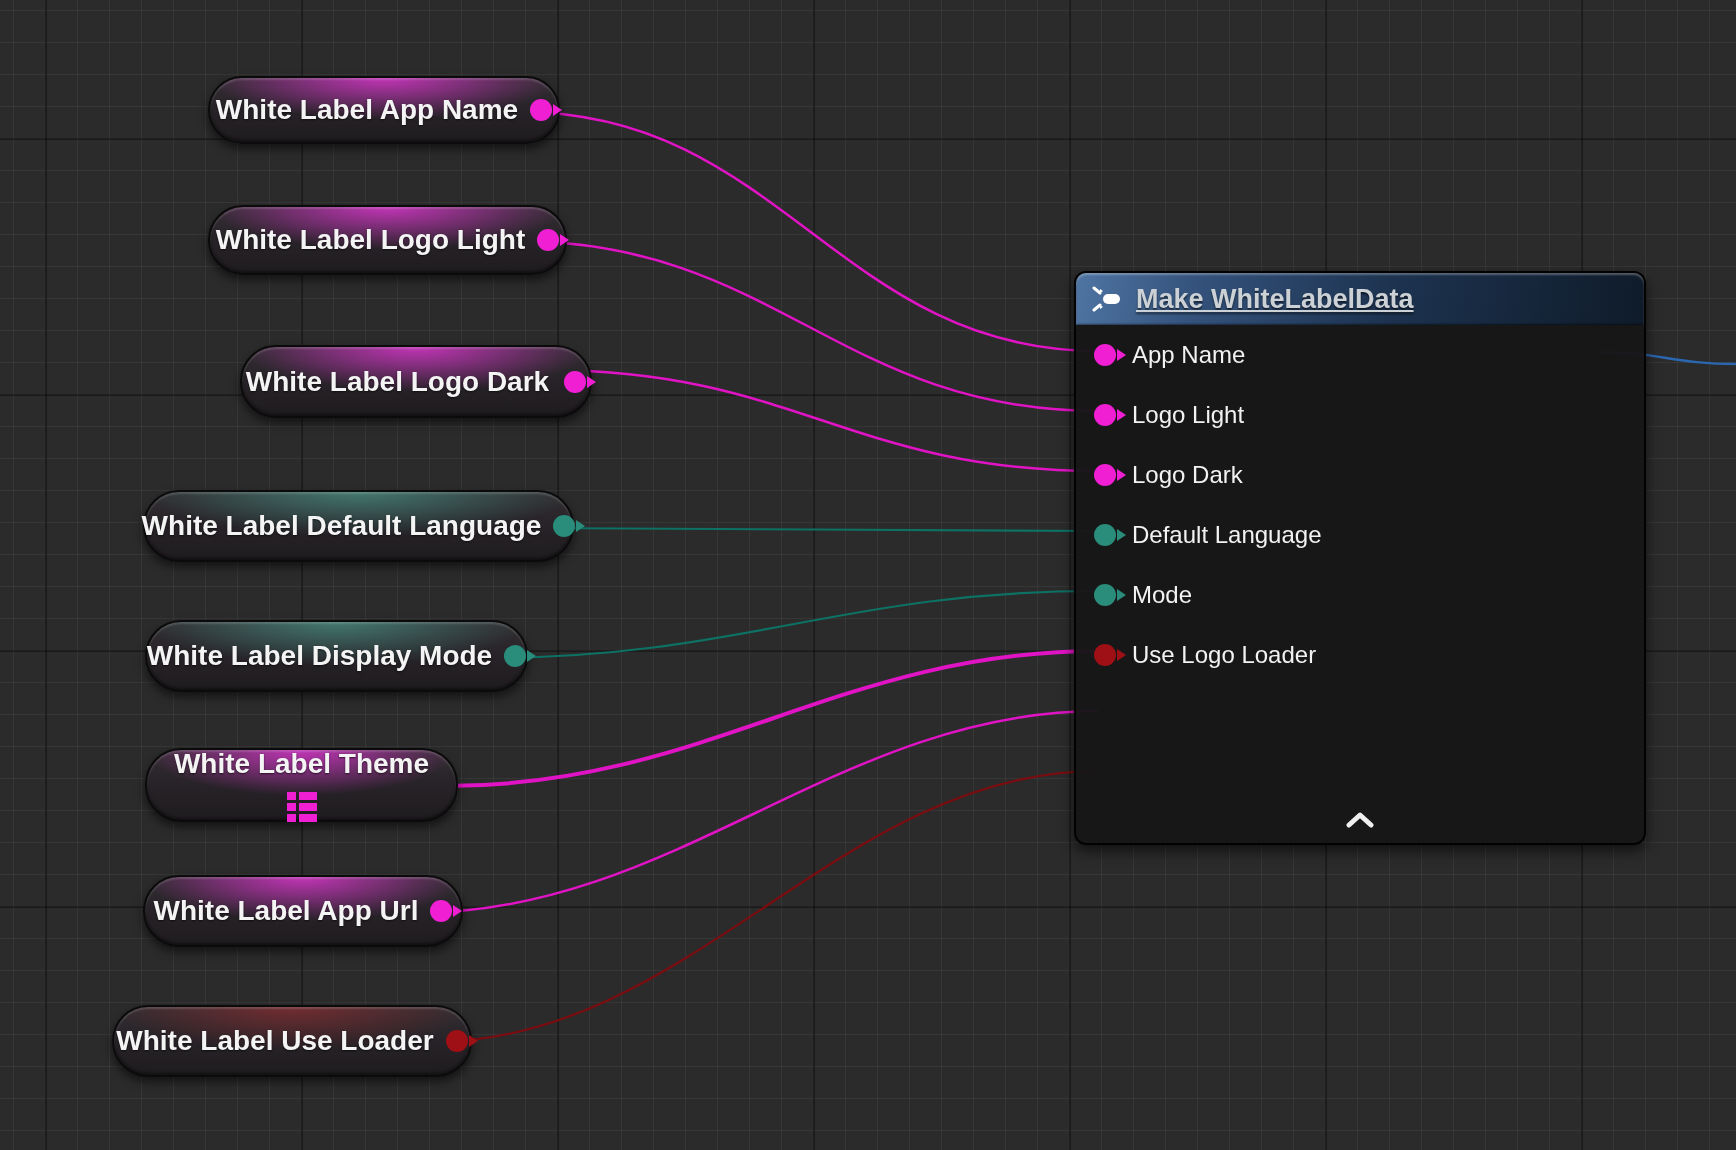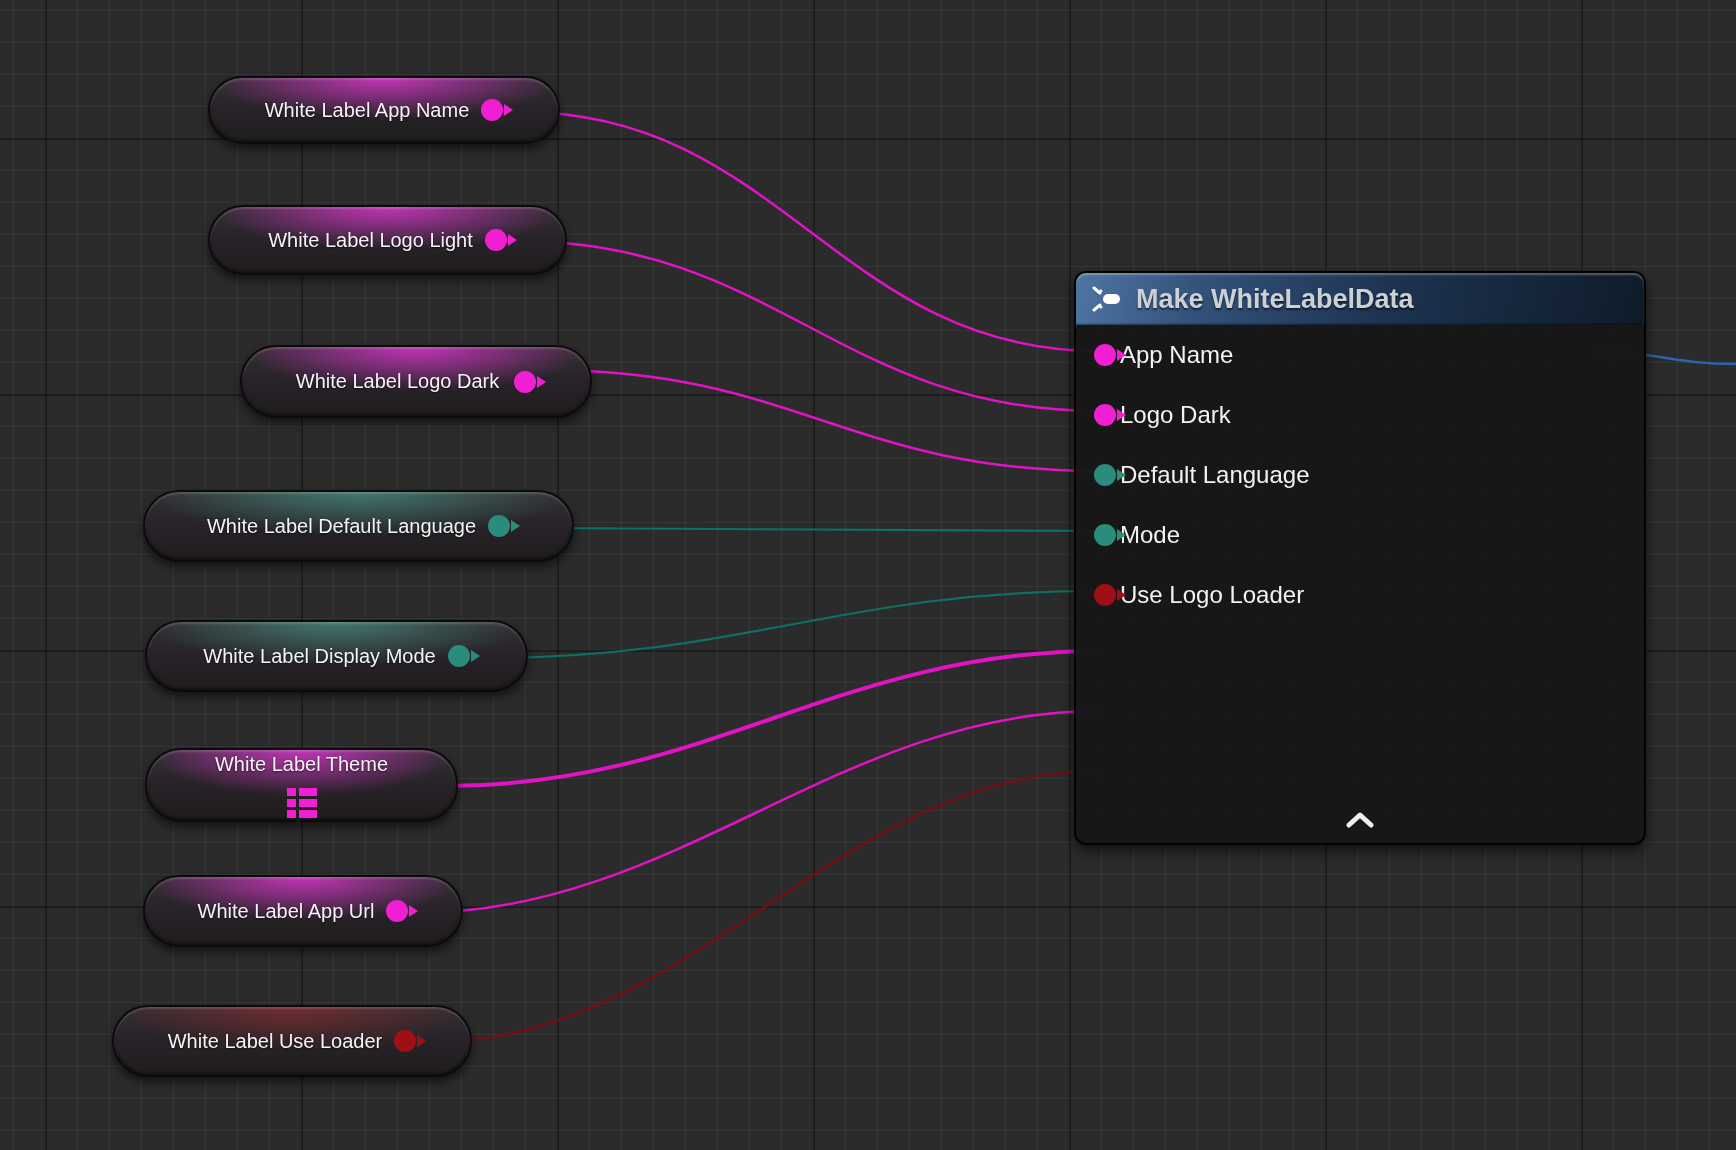--- a/index.html
+++ b/index.html
@@ -20,21 +20,21 @@
   .getter{
     position:absolute; box-sizing:border-box;
     display:flex; align-items:center; justify-content:center; gap:12px;
     border-radius:36px;
     border:2px solid #0b0b0b;
     background:
       radial-gradient(ellipse 82% 105% at 50% 0%, var(--glow), transparent 62%),
       linear-gradient(180deg,#322e32 0%,#272328 48%,#1f1c1f 100%);
     box-shadow:0 5px 10px rgba(0,0,0,0.55), inset 0 2px 2px rgba(255,255,255,0.16), inset 0 -2px 3px rgba(0,0,0,0.45);
   }
-  .getter-label{color:#f4f4f4; font-size:20px; white-space:nowrap; text-shadow:0 1px 2px rgba(0,0,0,0.6);}
+  .getter-label{color:#f4f4f4; font-size:28px; white-space:nowrap; text-shadow:0 1px 2px rgba(0,0,0,0.6);font-weight:bold;}
   
   .pin{position:relative; width:22px; height:22px; border-radius:50%; background:var(--pc); flex:0 0 auto;}
   .pin::after{
     content:''; position:absolute; left:23px; top:5px;
     border-left:9px solid var(--pc); border-top:6px solid transparent; border-bottom:6px solid transparent;
   }
   .struct-icon{
     display:grid; grid-template-columns:9px 18px; grid-auto-rows:8px; gap:3px; flex:0 0 auto;
   }
   .struct-icon div{background:var(--pc);}
@@ -44,22 +44,22 @@
     background:rgba(24,23,24,0.97);
     border:2px solid #020202; border-radius:12px;
     box-shadow:0 6px 14px rgba(0,0,0,0.6);
   }
   .make-header{
     height:52px; display:flex; align-items:center; gap:14px; padding:0 16px;
     border-radius:10px 10px 0 0;
     background:linear-gradient(100deg,#4f75a3 0%,#33517a 22%,#1d3350 55%,#0f1b29 100%);
     box-shadow:inset 0 2px 2px rgba(255,255,255,0.28), inset 0 -1px 2px rgba(0,0,0,0.5);
   }
-  .make-title{color:#ccd1d6; font-size:27px; font-weight:bold; text-shadow:0 2px 2px rgba(0,0,0,0.55); white-space:nowrap;}
-  .pin-row{height:60px; display:flex; align-items:center; gap:4px; padding-left:18px;}
+  .make-title{color:#ccd1d6; font-size:27px; font-weight:bold; text-shadow:0 2px 2px rgba(0,0,0,0.55); white-space:nowrap;text-decoration:underline;}
+  .pin-row{height:60px; display:flex; align-items:center; gap:16px; padding-left:18px;}
   .pin-label{color:#f2f2f2; font-size:24px; white-space:nowrap;}
   .output-row{position:absolute; top:52px; right:26px; height:60px; display:flex; align-items:center; gap:12px;}
   .collapse-row{position:absolute; bottom:4px; left:0; width:100%; height:38px; display:flex; align-items:center; justify-content:center; cursor:pointer;}
 </style>
 </head>
 <body>
 
 <div class="viewport">
 
   <svg id="wire-layer" viewBox="0 0 1736 1150">
@@ -129,20 +129,24 @@
       </svg>
       <span class="make-title">Make WhiteLabelData</span>
     </div>
     <div id="make-pins">
         <div class="pin-row">
           <span class="pin" style="--pc: #f11fd4;"></span>
           <span class="pin-label">App Name</span>
         </div>
         <div class="pin-row">
           <span class="pin" style="--pc: #f11fd4;"></span>
+          <span class="pin-label">Logo Light</span>
+        </div>
+        <div class="pin-row">
+          <span class="pin" style="--pc: #f11fd4;"></span>
           <span class="pin-label">Logo Dark</span>
         </div>
         <div class="pin-row">
           <span class="pin" style="--pc: #2a8c7a;"></span>
           <span class="pin-label">Default Language</span>
         </div>
         <div class="pin-row">
           <span class="pin" style="--pc: #2a8c7a;"></span>
           <span class="pin-label">Mode</span>
         </div>

